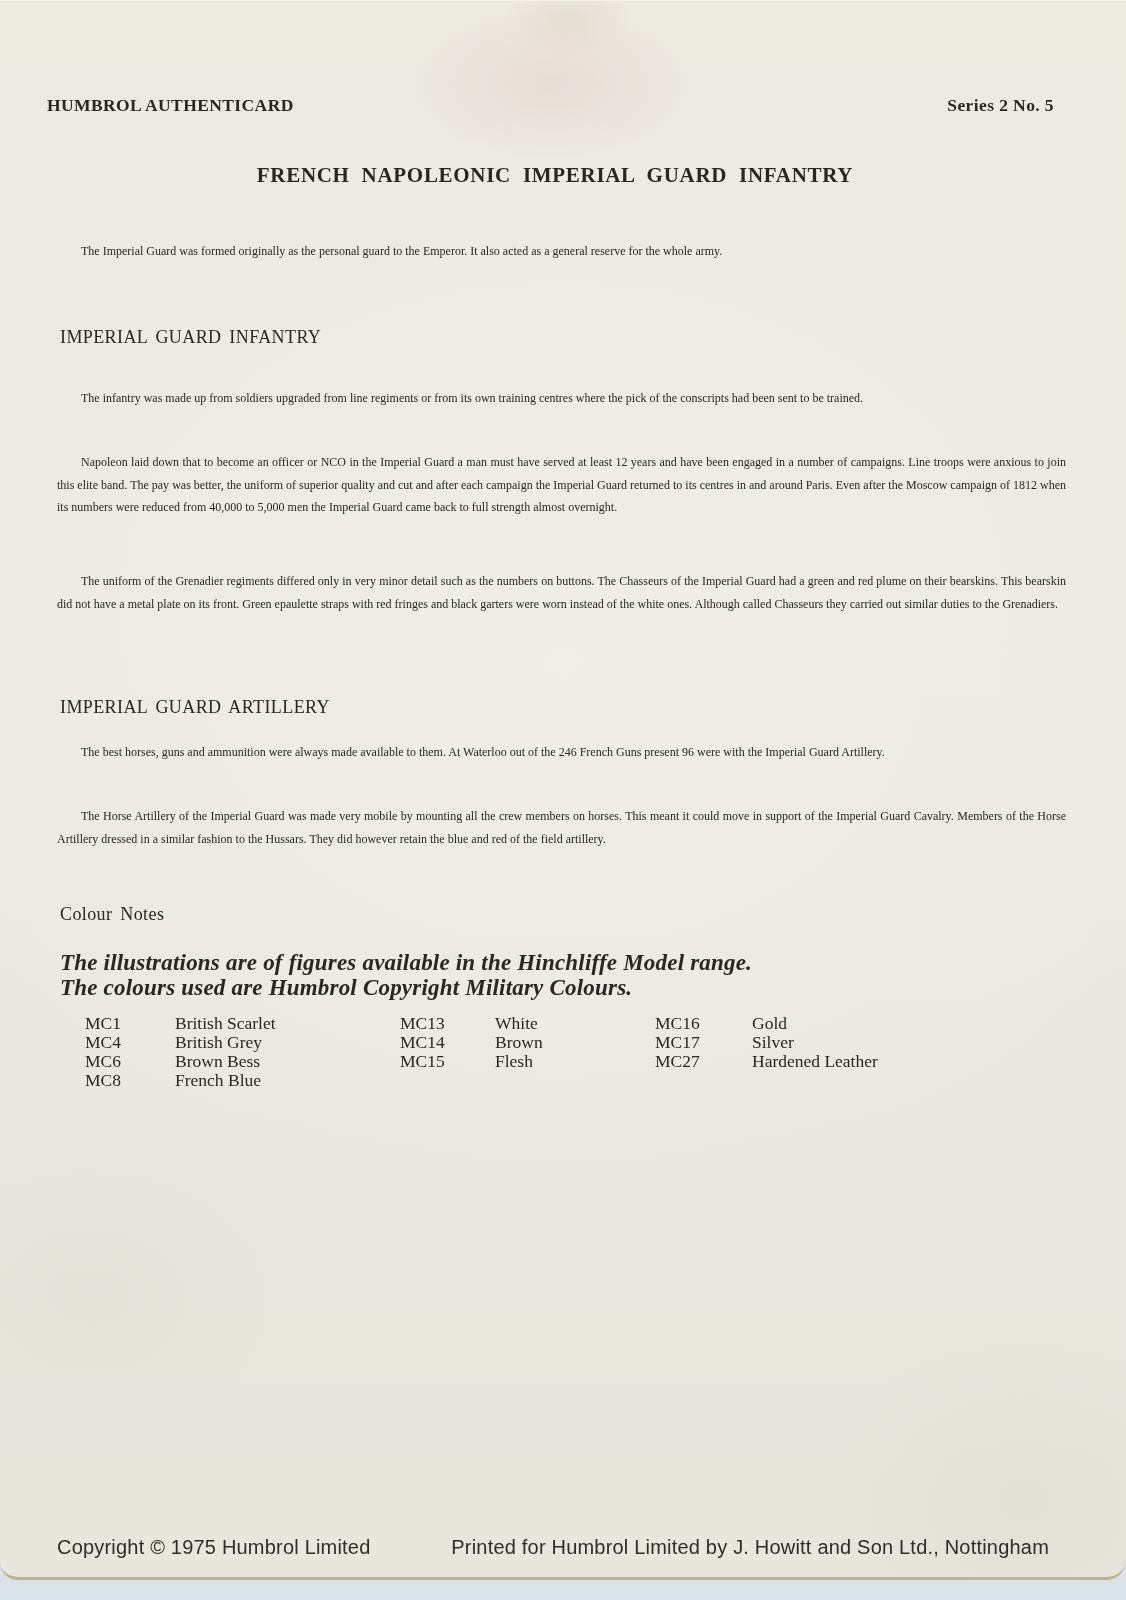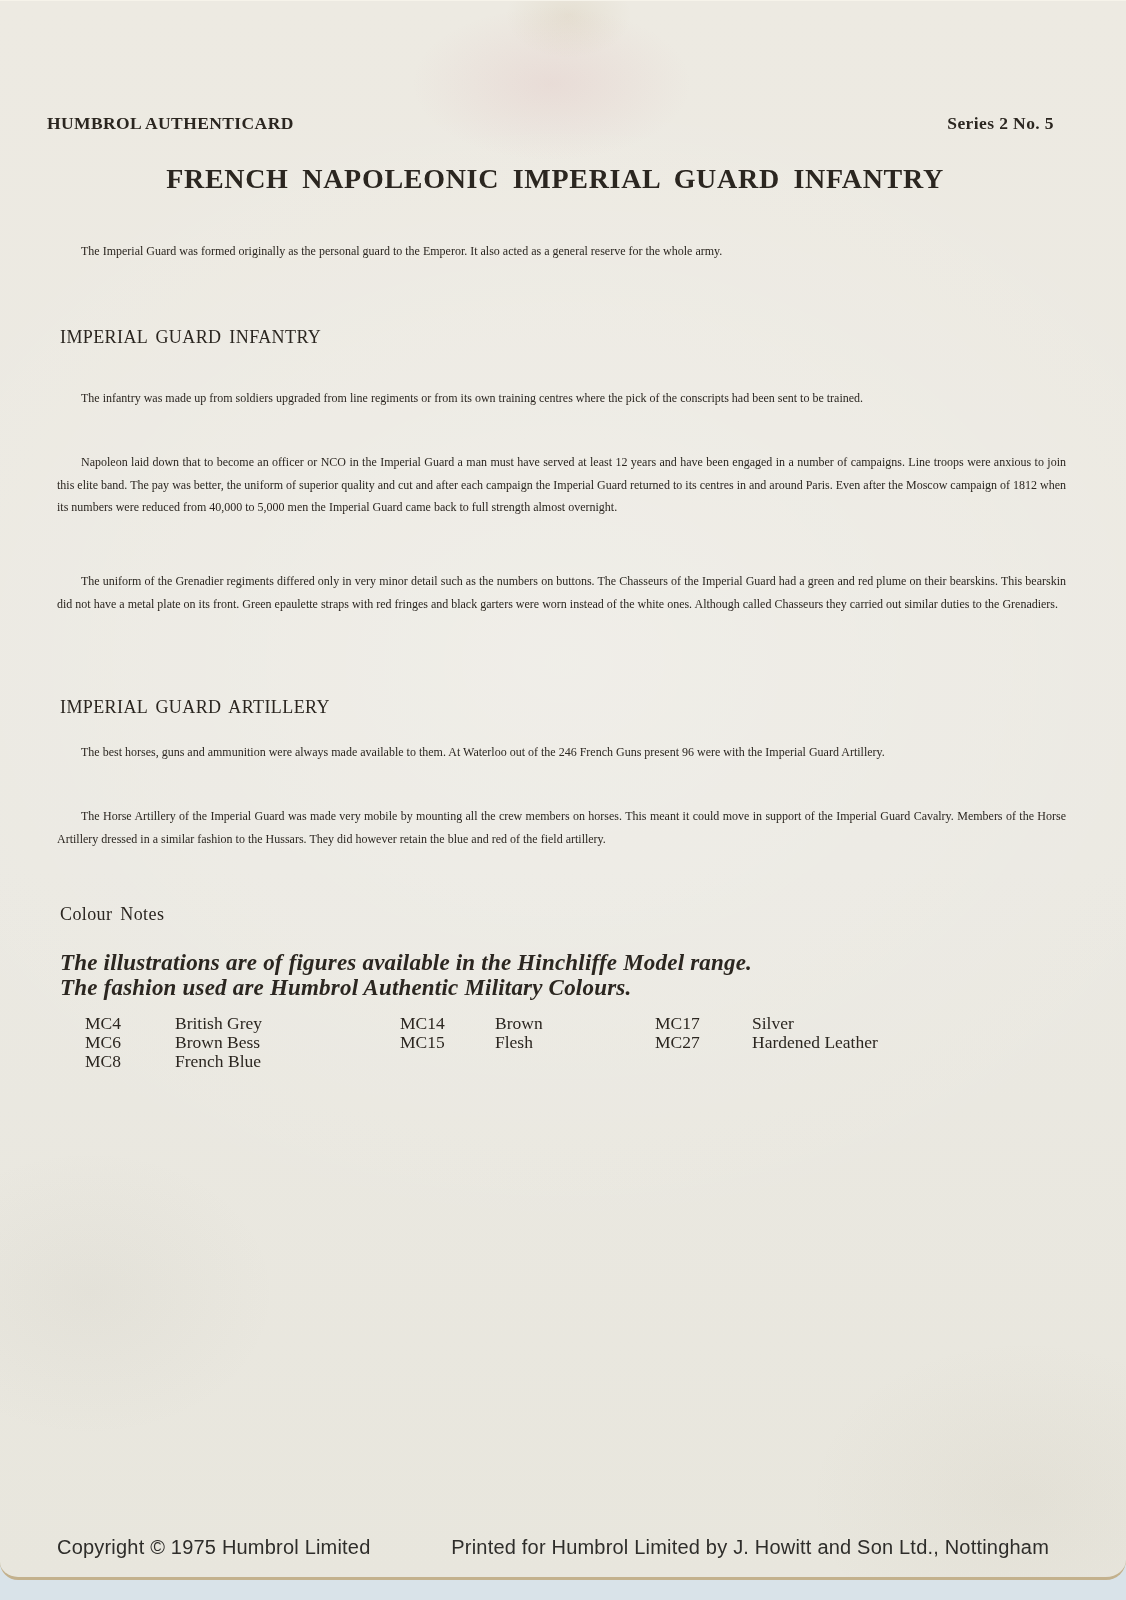--- a/index.html
+++ b/index.html
@@ -19,28 +19,28 @@
       radial-gradient(ellipse 200px 110px at 49% 5.3%, rgba(199,118,132,0.12), transparent 70%),
       radial-gradient(ellipse 90px 60px at 50.5% 1%, rgba(160,130,70,0.10), transparent 70%),
       radial-gradient(ellipse 300px 220px at 91% 95%, rgba(140,125,95,0.06), transparent 72%),
       radial-gradient(ellipse 260px 200px at 8% 82%, rgba(120,115,100,0.05), transparent 72%),
       radial-gradient(ellipse 950px 760px at 50% 42%, rgba(255,255,255,0.22), transparent 78%),
       linear-gradient(180deg, #edeae2 0%, #ebe9e2 55%, #e8e6dd 100%);
     color: #2b2620;
   }
   .abs { position: absolute; }
   .hdr-row {
-    top: 113px; left: 47px; width: 1007px;
+    top: 95px; left: 47px; width: 1007px;
     display: flex; justify-content: space-between;
     font-weight: bold; font-size: 17.5px; letter-spacing: 0.4px;
   }
   .title {
     top: 163px; left: 0; width: 1110px;
     margin: 0; text-align: center;
-    font-size: 28px; font-weight: bold;
+    font-size: 21px; font-weight: bold;
     letter-spacing: 0.7px; word-spacing: 6px;
   }
   .body-par {
     left: 57px; width: 1009px;
     margin: 0;
     font-size: 12px; line-height: 22.7px;
     text-align: justify; text-indent: 24px;
   }
   .sec-head {
     left: 60px; margin: 0;
@@ -92,24 +92,32 @@
 
   <h2 class="abs sec-head" style="top:697px">IMPERIAL GUARD ARTILLERY</h2>
 
   <p class="abs body-par" style="top:741px">The best horses, guns and ammunition were always made available to them. At Waterloo out of the 246 French Guns present 96 were with the Imperial Guard Artillery.</p>
   <p class="abs body-par" style="top:805px">The Horse Artillery of the Imperial Guard was made very mobile by mounting all the crew members on horses. This meant it could move in support of the Imperial Guard Cavalry. Members of the Horse Artillery dressed in a similar fashion to the Hussars. They did however retain the blue and red of the field artillery.</p>
 
   <h2 class="abs sec-head" style="top:904px">Colour Notes</h2>
 
   <div class="abs italic-notes">
     <div>The illustrations are of figures available in the Hinchliffe Model range.</div>
-    <div>The fashion used are Humbrol Authentic Military Colours.</div>
+    <div>The colours used are Humbrol Copyright Military Colours.</div>
   </div>
 
   <div class="abs ctable">
+    <div class="ct-row">
+      <span class="c1">MC1</span>
+      <span class="c2">British Scarlet</span>
+      <span class="c3">MC13</span>
+      <span class="c4">White</span>
+      <span class="c5">MC16</span>
+      <span class="c6">Gold</span>
+    </div>
     <div class="ct-row">
       <span class="c1">MC4</span>
       <span class="c2">British Grey</span>
       <span class="c3">MC14</span>
       <span class="c4">Brown</span>
       <span class="c5">MC17</span>
       <span class="c6">Silver</span>
     </div>
     <div class="ct-row">
       <span class="c1">MC6</span>

